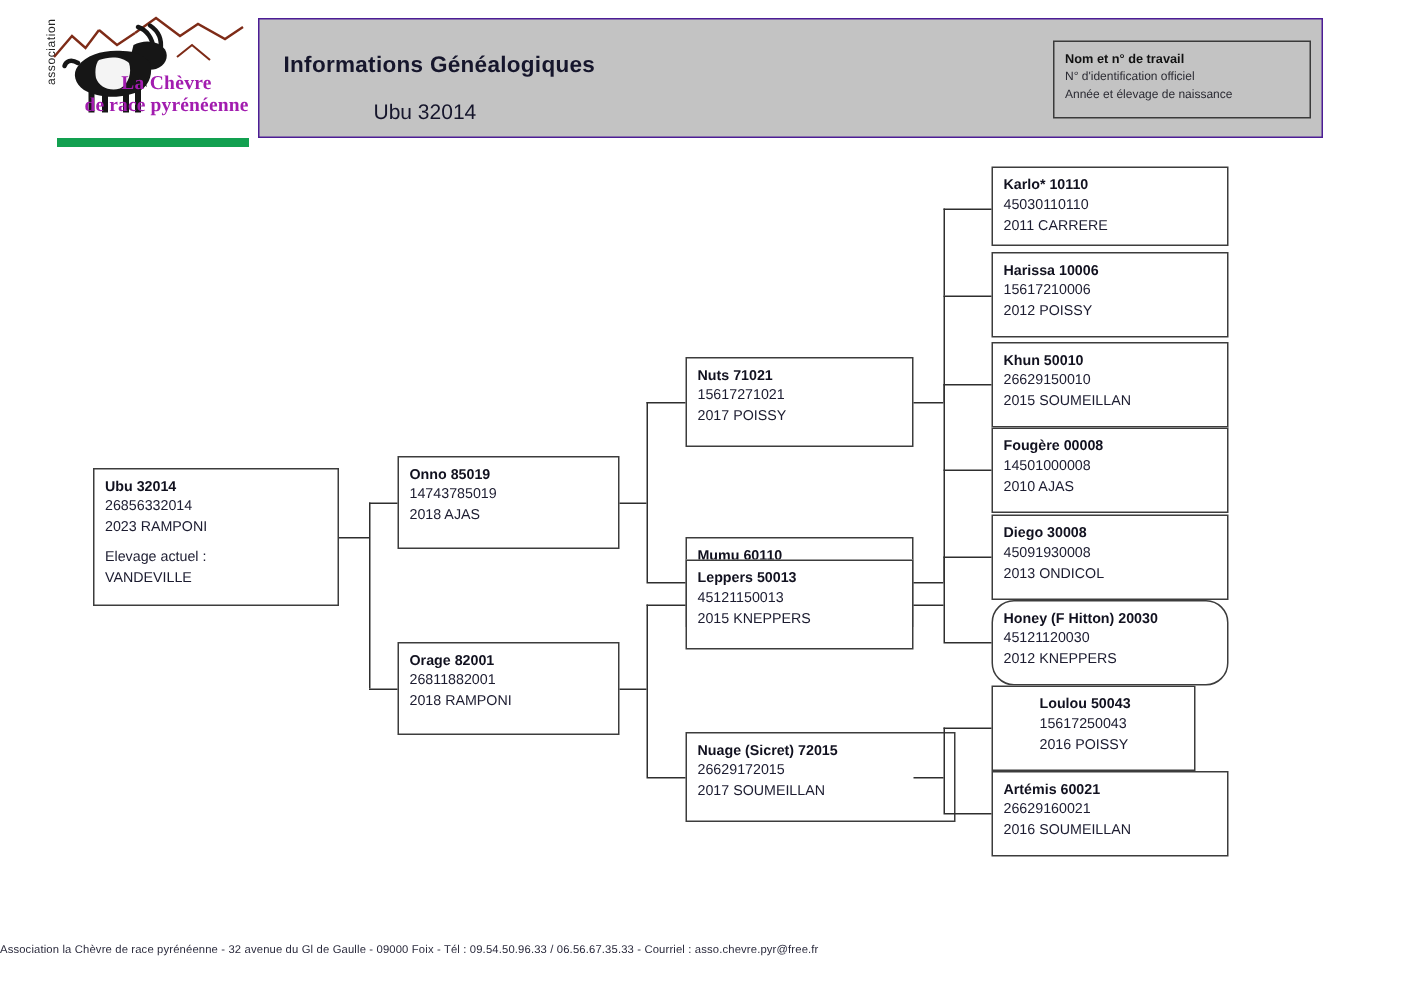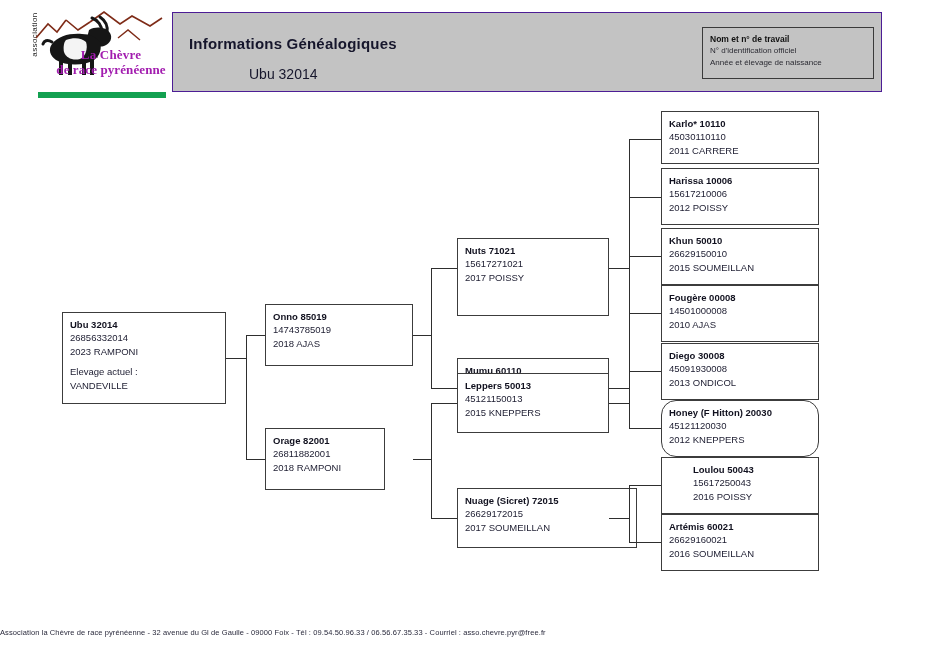--- a/index.html
+++ b/index.html
@@ -216,27 +216,27 @@
     <div class="n-birth">2023 RAMPONI</div>
     <div class="n-extra-label">Elevage actuel :</div>
     <div class="n-extra-value">VANDEVILLE</div>
   </div>
 
   <div class="node" style="left:265px; top:204px; width:148px; height:62px;">
     <div class="n-name">Onno 85019</div>
     <div class="n-id">14743785019</div>
     <div class="n-birth">2018 AJAS</div>
   </div>
-  <div class="node" style="left:265px; top:328px; width:120px; height:62px;">
+  <div class="node" style="left:265px; top:328px; width:148px; height:62px;">
     <div class="n-name">Orage 82001</div>
     <div class="n-id">26811882001</div>
     <div class="n-birth">2018 RAMPONI</div>
   </div>
 
-  <div class="node" style="left:457px; top:138px; width:152px; height:78px;">
+  <div class="node" style="left:457px; top:138px; width:152px; height:60px;">
     <div class="n-name">Nuts 71021</div>
     <div class="n-id">15617271021</div>
     <div class="n-birth">2017 POISSY</div>
   </div>
   <div class="node" style="left:457px; top:258px; width:152px; height:60px;">
     <div class="n-name">Mumu 60110</div>
     <div class="n-id">14501060110</div>
     <div class="n-birth">2016 AJAS</div>
   </div>
   <div class="node" style="left:457px; top:273px; width:152px; height:60px; top:273px;">
@@ -273,21 +273,21 @@
   <div class="node" style="left:661px; top:243px; width:158px; height:57px;">
     <div class="n-name">Diego 30008</div>
     <div class="n-id">45091930008</div>
     <div class="n-birth">2013 ONDICOL</div>
   </div>
   <div class="node" style="left:661px; top:300px; width:158px; height:57px;border-radius:15px;">
     <div class="n-name">Honey (F Hitton) 20030</div>
     <div class="n-id">45121120030</div>
     <div class="n-birth">2012 KNEPPERS</div>
   </div>
-  <div class="node" style="left:661px; top:357px; width:158px; height:57px;padding-left:31px;">
+  <div class="node" style="left:661px; top:357px; width:136px; height:57px;padding-left:31px;">
     <div class="n-name">Loulou 50043</div>
     <div class="n-id">15617250043</div>
     <div class="n-birth">2016 POISSY</div>
   </div>
   <div class="node" style="left:661px; top:414px; width:158px; height:57px;">
     <div class="n-name">Artémis 60021</div>
     <div class="n-id">26629160021</div>
     <div class="n-birth">2016 SOUMEILLAN</div>
   </div>
 

